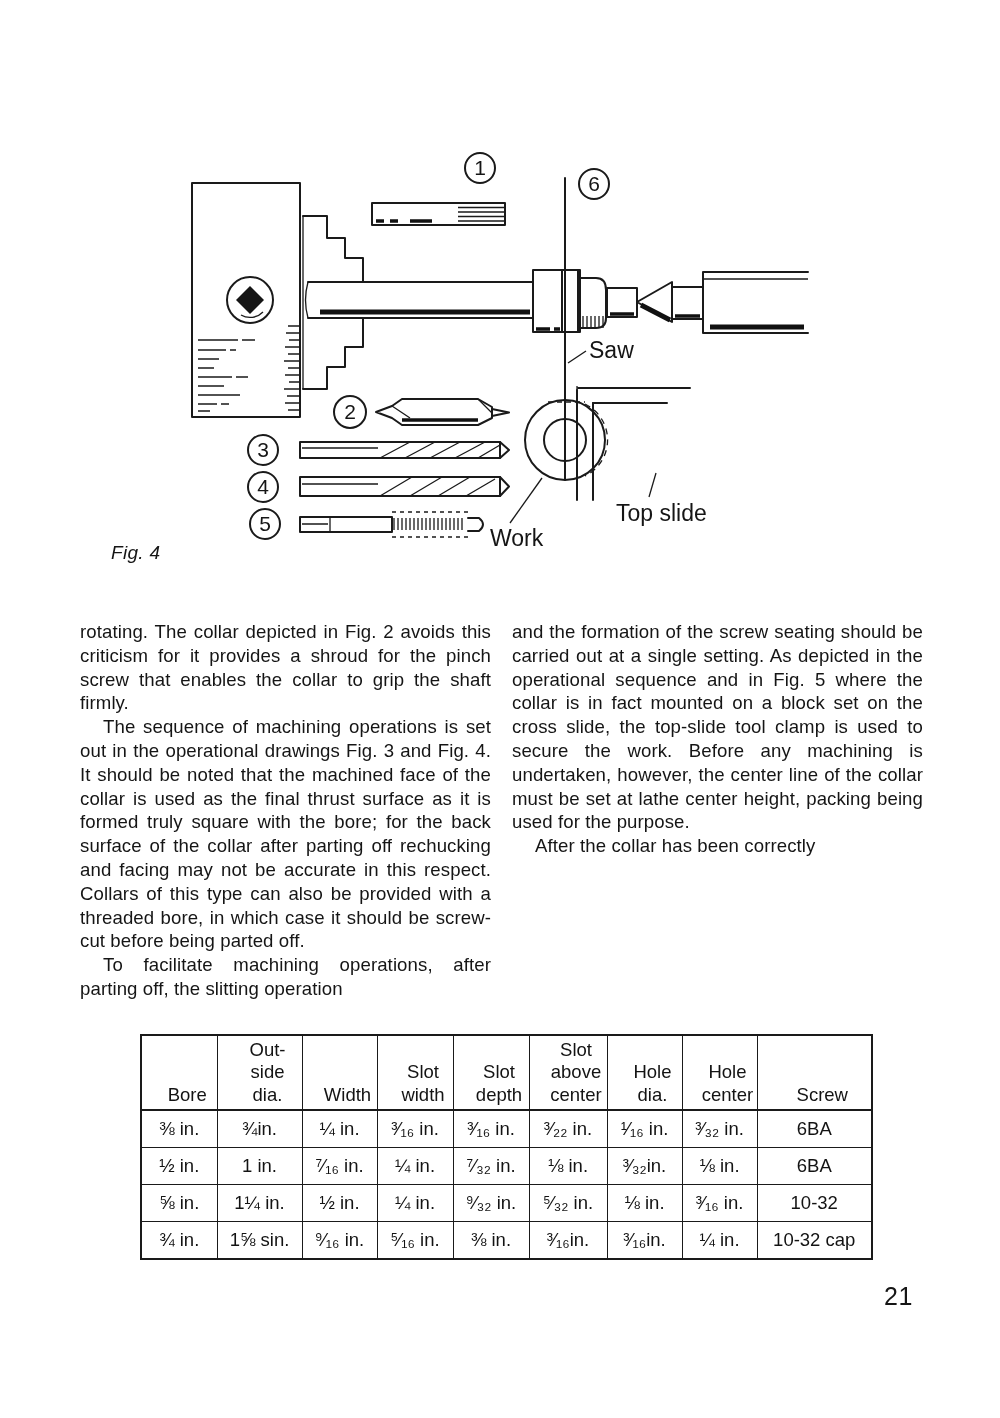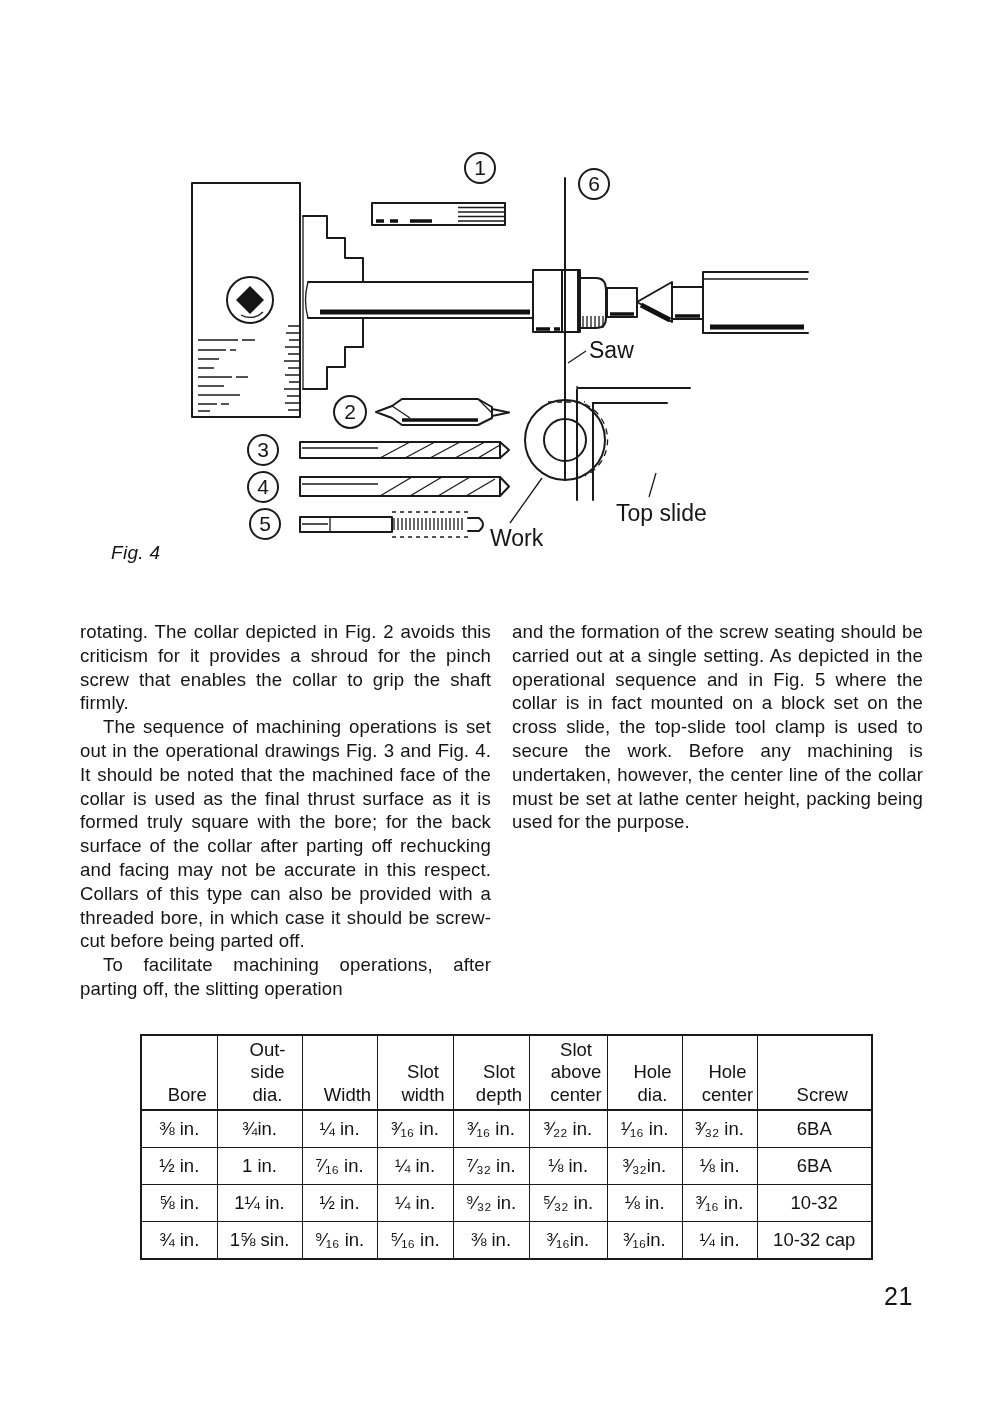--- a/index.html
+++ b/index.html
@@ -187,20 +187,21 @@
   <div class="fig-caption">Fig. 4</div>
 
   <div class="col col-left">
     <p>rotating. The collar depicted in Fig. 2 avoids this criticism for it provides a shroud for the pinch screw that enables the collar to grip the shaft firmly.</p>
     <p class="indent">The sequence of machining operations is set out in the operational drawings Fig. 3 and Fig. 4. It should be noted that the machined face of the collar is used as the final thrust surface as it is formed truly square with the bore; for the back surface of the collar after parting off rechucking and facing may not be accurate in this respect. Collars of this type can also be provided with a threaded bore, in which case it should be screw-cut before being parted off.</p>
     <p class="indent">To facilitate machining operations, after parting off, the slitting operation</p>
   </div>
 
   <div class="col col-right">
     <p>and the formation of the screw seating should be carried out at a single setting. As depicted in the operational sequence and in Fig. 5 where the collar is in fact mounted on a block set on the cross slide, the top-slide tool clamp is used to secure the work. Before any machining is undertaken, however, the center line of the collar must be set at lathe center height, packing being used for the purpose.</p>
+    <p class="indent">After the collar has been correctly</p>
   </div>
 
   <table class="spec">
     <colgroup>
       <col style="width:76px">
         <col style="width:85px">
         <col style="width:75px">
       <col style="width:76px">
         <col style="width:76px">
         <col style="width:78px">

